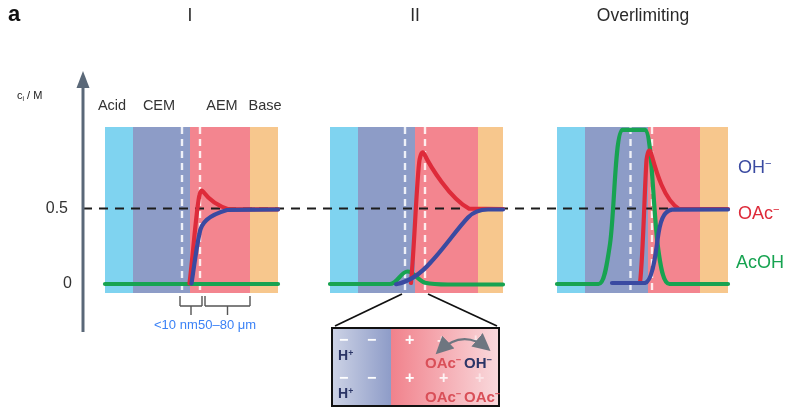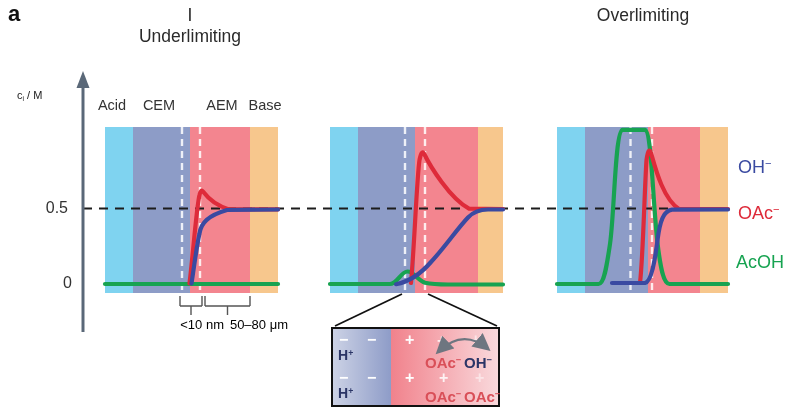--- a/index.html
+++ b/index.html
@@ -4,21 +4,21 @@
 <style>
   html,body{margin:0;padding:0;background:#fff;}
   .canvas{position:relative;width:800px;height:415px;background:#ffffff;
           font-family:"Liberation Sans",sans-serif;overflow:hidden;color:#222;}
   .abs{position:absolute;}
   .fig-label{font-size:22px;font-weight:bold;color:#111;}
   .panel-title{width:200px;text-align:center;line-height:21px;font-size:17.5px;color:#2a2a2a;}
   .region-label{width:60px;text-align:center;font-size:14.5px;color:#333;}
   .tick{width:44px;text-align:right;font-size:16px;color:#333;}
   .axis-label{font-size:11px;color:#222;}
-  .scale-label{text-align:right;font-size:13px;color:#000000;}
+  .scale-label{text-align:left;font-size:13px;color:#3b82f6;}
   .legend-item{font-size:18px;}
   .legend-oh{color:var(--oh-curve);}
   .legend-oac{color:var(--oac-curve);}
   .legend-acoh{color:var(--acoh-curve);}
   .sup{font-size:62%;position:relative;top:-0.5em;}
   .subi{font-size:62%;position:relative;top:0.25em;}
   svg{display:block;}
   .band-acid{fill:var(--acid-band);}
   .band-cem{fill:var(--cem-band);}
   .band-aem{fill:var(--aem-band);}
@@ -99,23 +99,23 @@
     <path class="bracket" d="M205,296 V306 M250,296 V306 M205,306 H250 M227.5,306 V315"></path>
 
     <line x1="402" y1="294" x2="335" y2="326" class="callout"></line>
     <line x1="428" y1="294" x2="497" y2="326" class="callout"></line>
   </svg>
 
   <div class="abs fig-label" style="left:8px;top:1px">a</div>
 
   <div class="abs panel-title" style="left:90px;top:5px">
     <div>I</div>
-    <div>Underlimiting</div>
   </div>
   <div class="abs panel-title" style="left:315px;top:5px">
+    <div>II</div>
   </div>
   <div class="abs panel-title" style="left:543px;top:5px">
     <div>Overlimiting</div>
   </div>
 
   <div class="abs axis-label" style="left:17px;top:89px"><span>c</span><span class="subi">i</span><span> / M</span></div>
   <div class="abs tick" style="left:24px;top:199px">0.5</div>
   <div class="abs tick" style="left:28px;top:274px">0</div>
 
   <div class="abs region-label" style="left:82px;top:97px">Acid</div>

